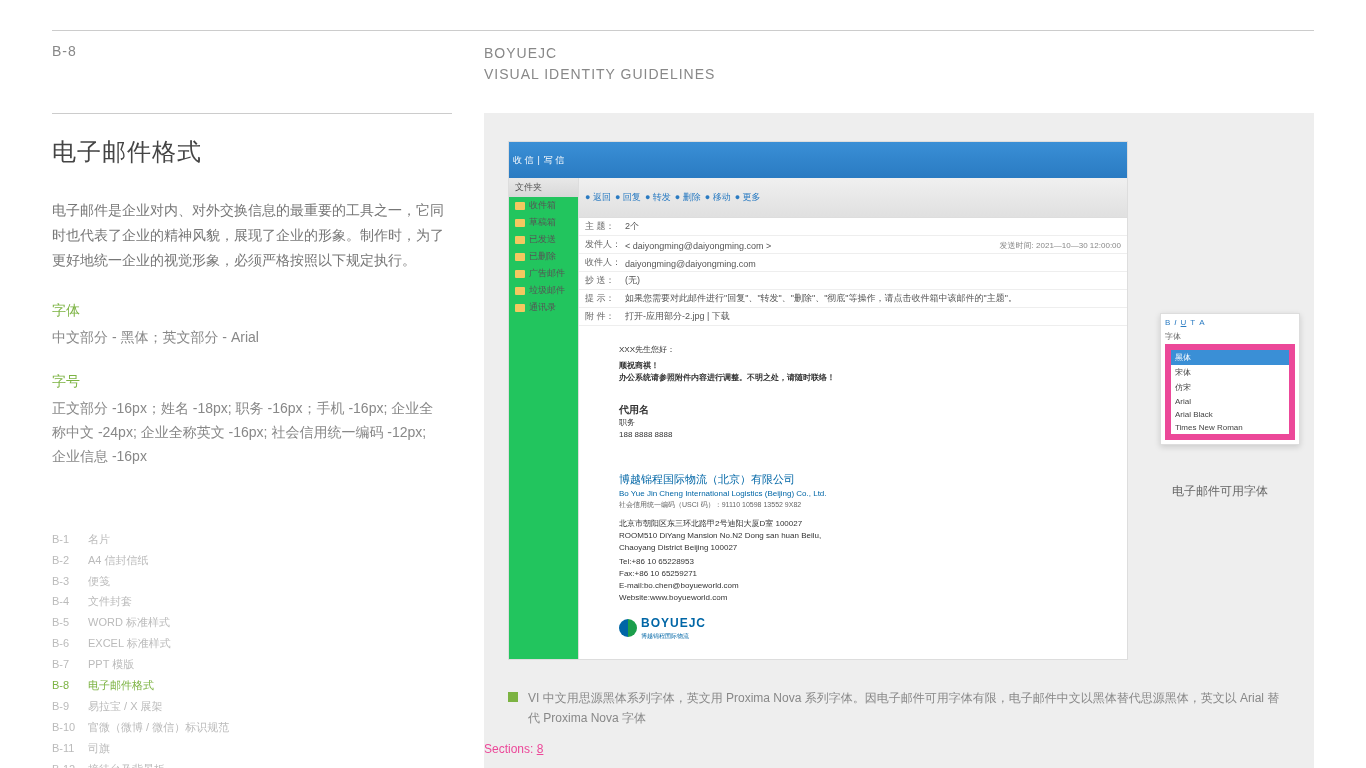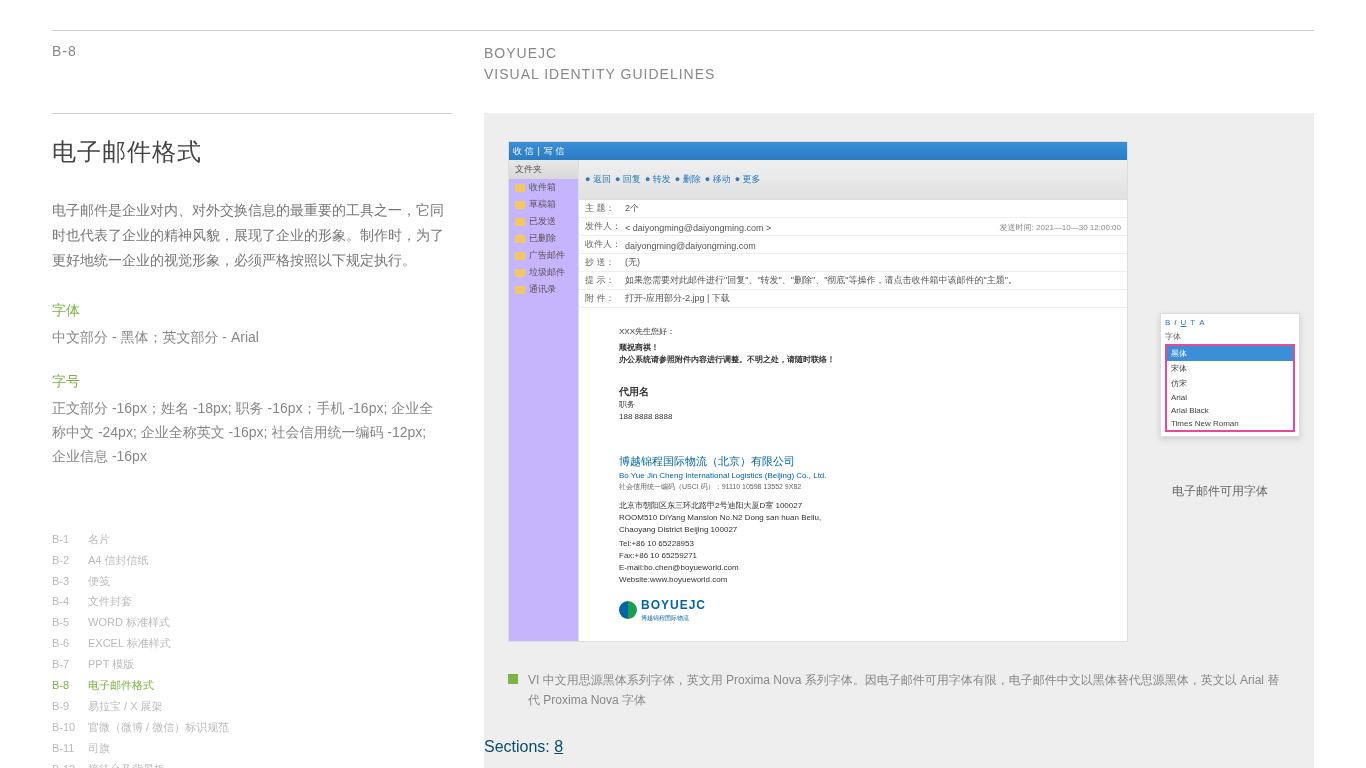--- a/index.html
+++ b/index.html
@@ -15,49 +15,49 @@
 .title { font-size:24px; color:#444; margin-bottom:30px; letter-spacing:1px; }
 .divider-short { border:none; border-top:1px solid #ccc; width:400px; margin-bottom:22px; }
 .intro { font-size:14px; color:#777; line-height:1.8; margin-bottom:28px; }
 .sub-h { color:#7cb342; font-size:14px; margin-bottom:6px; }
 .sub-p { font-size:14px; color:#888; line-height:1.7; margin-bottom:24px; }
 .toc { margin-top:60px; }
 .toc-row { display:flex; font-size:11px; color:#bbb; line-height:1.9; }
 .toc-row.active { color:#7cb342; }
 .toc-code { width:36px; }
 .email-client { background:#fff; border:1px solid #ddd; width:620px; font-size:9px; }
-.ec-toolbar { background:linear-gradient(#3a8fd6,#2a7bc2); height:18px; display:flex; align-items:center; color:#fff; padding:0 4px; gap:4px; }
+.ec-toolbar { background:linear-gradient(#3a8fd6,#2a7bc2); height:36px; display:flex; align-items:center; color:#fff; padding:0 4px; gap:4px; }
 .ec-top { display:flex; }
-.ec-side { width:70px; border-right:1px solid #ddd; background:#c4b5fd; }
+.ec-side { width:70px; border-right:1px solid #ddd; background:#22c55e; }
 .ec-side-hdr { background:linear-gradient(#e8e8e8,#d8d8d8); padding:3px 6px; font-size:9px; color:#555; }
 .ec-side-item { display:flex; align-items:center; padding:2px 6px; gap:4px; color:#555;text-align:center; }
 .folder-icon { width:10px; height:8px; background:#f4c860; border-radius:1px; display:inline-block; }
 .ec-body { flex:1; }
 .ec-actions { background:linear-gradient(#f0f0f0,#e0e0e0); padding:13px 6px; display:flex; gap:4px; color:#2a7bc2; border-bottom:1px solid #ddd; }
 .ec-row { display:flex; border-bottom:1px solid #eee; padding:2px 6px; align-items:flex-end; }
 .ec-label { width:40px; color:#666; }
 .ec-val { color:#555; flex:1; }
 .ec-send { color:#888; font-size:8px; }
 .ec-content { padding:18px 40px; font-size:8px; color:#333; line-height:1.5; background:#fff; }
 .ec-content .sig-company-cn { color:#0066a6; font-size:11px; margin-top:30px; }
 .ec-content .sig-company-en { color:#0066a6; font-size:8px; }
 .logo-row { display:flex; align-items:center; gap:4px; margin-top:10px; }
 .logo-swirl { width:18px; height:18px; border-radius:50%; background:conic-gradient(#1b9e4b 0 50%, #0066a6 50% 100%); }
 .logo-text { color:#0066a6; font-weight:bold; font-size:12px; letter-spacing:1px; }
 .logo-cn { font-size:6px; color:#0066a6; }
 .popup { position:absolute; right:14px; top:200px; width:140px; background:#fff; border:1px solid #ddd; font-size:8px; padding:4px; box-shadow:0 2px 6px rgba(0,0,0,.15); }
 .popup-bar { display:flex; gap:4px; color:#2a7bc2; margin-bottom:4px; flex-wrap:wrap; }
-.popup-list { border:2px solid #ec4899; }
+.popup-list { border:6px solid #ec4899; }
 .popup-item { padding:2px 4px; color:#444; }
 .popup-item.sel { background:#3a8fd6; color:#fff; }
 .popup-caption { text-align:center; font-size:12px; color:#666; margin-top:18px; position:absolute; right:24px; top:352px; width:140px; }
 .note { display:flex; justify-content:center; gap:10px; margin-top:28px; }
 .note-sq { width:10px; height:10px; background:#7cb342; margin-top:4px; flex-shrink:0; }
 .note-text { font-size:12px; color:#888; line-height:1.7; text-align:left; }
-.sections { position:absolute; left:484px; bottom:12px; font-size:16px; color:#0c4a6e; }
+.sections { position:absolute; left:484px; bottom:12px; font-size:12px; color:#ec4899; }
 .sections .num { text-decoration:underline; }
 </style>
 </head>
 <body>
 
 <div class="page">
   <hr class="hr">
   <div class="header">
     <div class="left">B-8</div>
     <div class="right">

